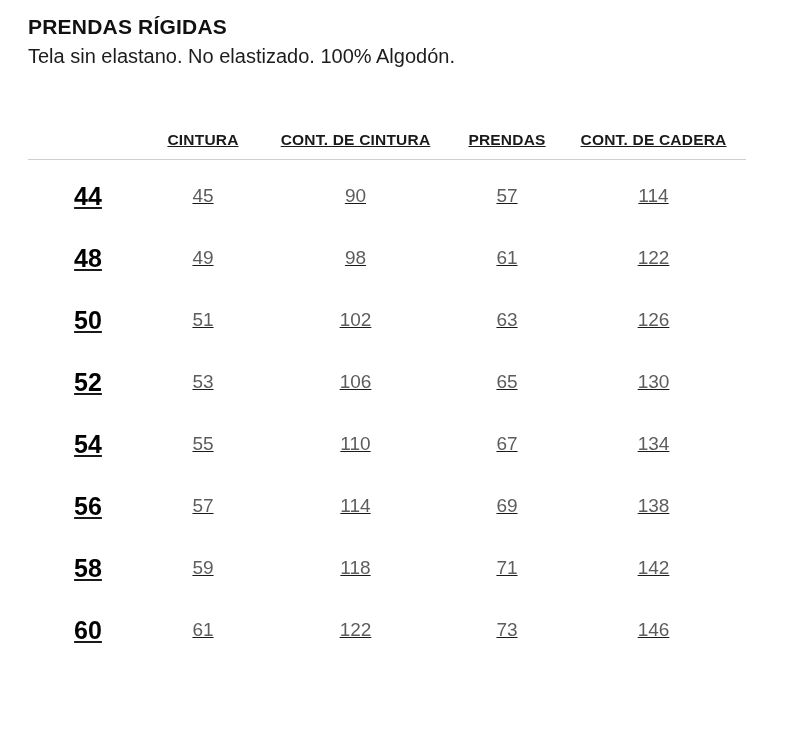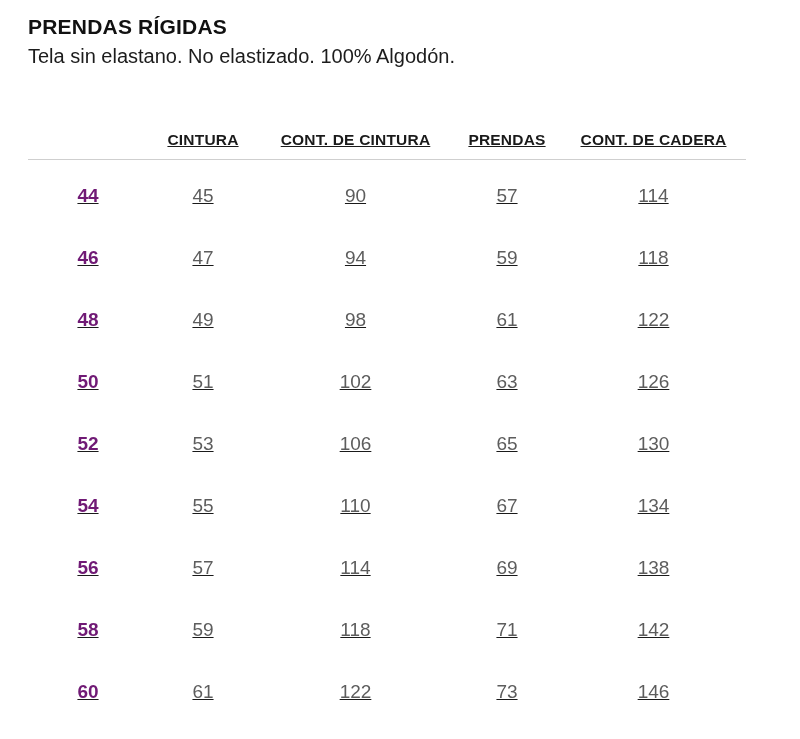--- a/index.html
+++ b/index.html
@@ -61,22 +61,22 @@
   table.size-table td {
     font-size: 19px;
     color: #5d5d5d;
     text-align: center;
     height: 60px;
     vertical-align: middle;
     font-weight: normal;
   }
   table.size-table td.size-cell {
     font-weight: bold;
-    color: #701a75;
-    font-size: 19px;
+    color: #000000;
+    font-size: 25px;
   }
   col.c-size { width: 120px; }
   col.c-cintura { width: 110px; }
   col.c-contcintura { width: 195px; }
   col.c-cadera { width: 108px; }
   col.c-contcadera { width: 185px; }
   th.h-size { text-align: center; }
   tbody tr:first-child td { padding-top: 6px; }
 </style>
 </head>
@@ -105,27 +105,20 @@
           <th>CONT. DE CADERA</th>
         </tr>
       </thead>
       <tbody>
         <tr>
           <td class="size-cell">44</td>
           <td>45</td>
           <td>90</td>
           <td>57</td>
           <td>114</td>
-        </tr>
-        <tr>
-          <td class="size-cell">46</td>
-          <td>47</td>
-          <td>94</td>
-          <td>59</td>
-          <td>118</td>
         </tr>
         <tr>
           <td class="size-cell">48</td>
           <td>49</td>
           <td>98</td>
           <td>61</td>
           <td>122</td>
         </tr>
         <tr>
           <td class="size-cell">50</td>

